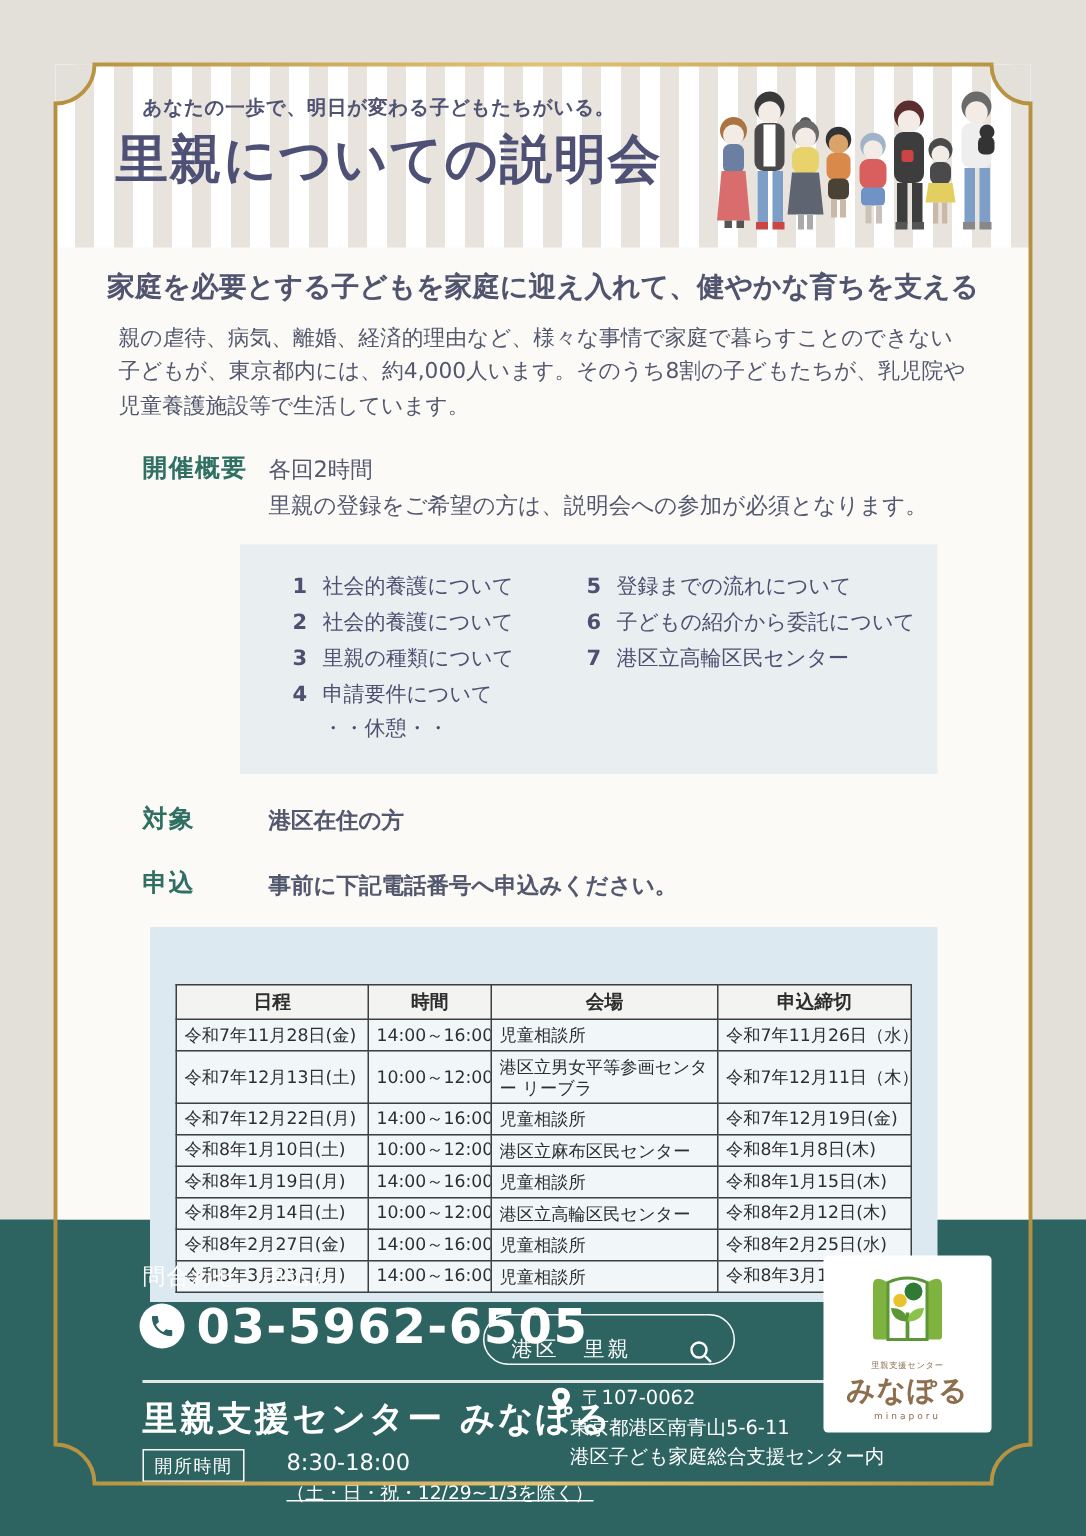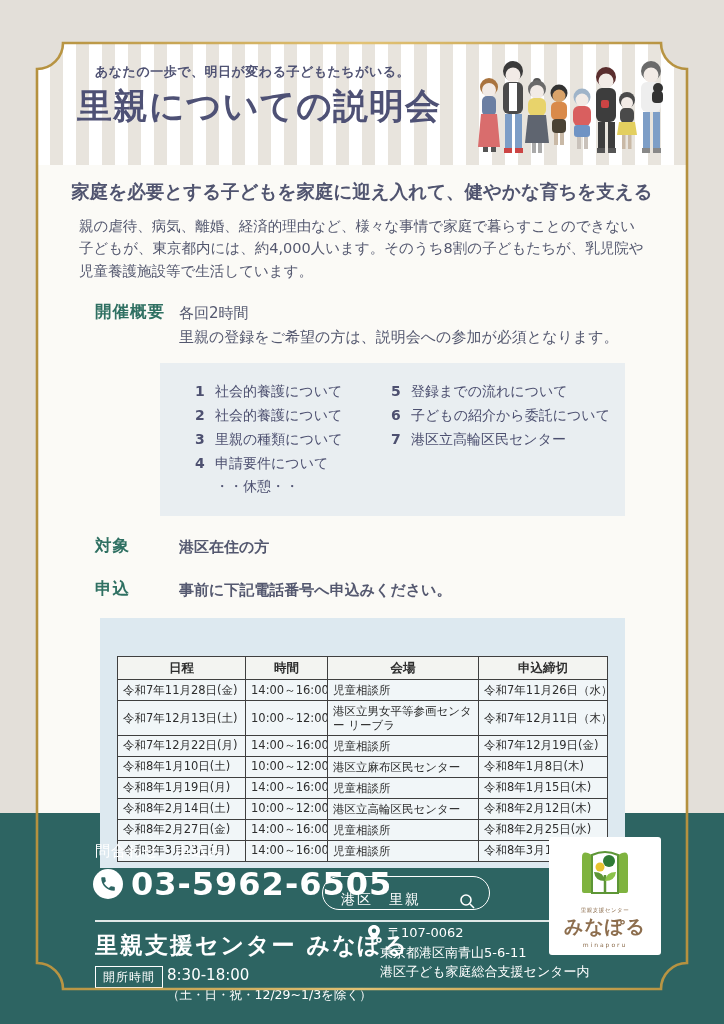--- a/index.html
+++ b/index.html
@@ -47,22 +47,22 @@
   .inquiry-label { position:absolute; left:95px; top:29px; font-size:15px; letter-spacing:1px; }
   .phone-row { position:absolute; left:93px; top:52px; display:flex; align-items:center; }
   .phone-icon { width:30px; height:30px; border-radius:50%; background:#ffffff; display:flex; align-items:center; justify-content:center; margin-right:8px; }
   .phone-number { font-size:32px; font-weight:bold; letter-spacing:1px; }
   .search-pill { position:absolute; left:322px; top:63px; width:168px; height:34px; border:1.6px solid #ffffff; border-radius:17px; display:flex; align-items:flex-end; padding:0 14px 0 18px; }
   .search-text { font-size:14px; letter-spacing:2px; flex:1; }
   .divider { position:absolute; left:95px; top:107px; width:492px; height:2px; background:rgba(255,255,255,.85); }
   .org-name { position:absolute; left:95px; top:117px; font-size:23px; font-weight:bold; letter-spacing:2px; }
   .hours-row { position:absolute; left:95px; top:153px; display:flex; }
   .hours-label { border:1.2px solid #ffffff; font-size:12px; padding:2px 7px; height:22px; letter-spacing:1px; }
-  .hours-text { margin-left:4px; font-size:15px; }
-  .hours-note { font-size:12.5px; margin-top:3px; }
+  .hours-text { margin-left:28px; font-size:15px; }
+  .hours-note { font-size:12.5px; margin-top:3px;text-decoration:underline; }
   .address-block { position:absolute; left:368px; top:110px; font-size:13px; line-height:1.5; }
   .address-first { display:flex; align-items:center; }
   .address-lines { margin-left:12px; }
   .logo-card { position:absolute; left:549px; top:24px; width:112px; height:118px; background:#ffffff; border-radius:3px; text-align:center; padding-top:10px; }
   .logo-small { font-size:5.5px; color:#8d6e4e; margin-top:4px; letter-spacing:.5px; }
   .logo-name { font-size:19px; color:#8d6e4e; font-weight:bold; letter-spacing:1px; }
   .logo-roman { font-size:6px; color:#8d6e4e; letter-spacing:2px; margin-top:1px; }
 
   .frame-overlay { position:absolute; left:0; top:0; pointer-events:none; }
 </style>

